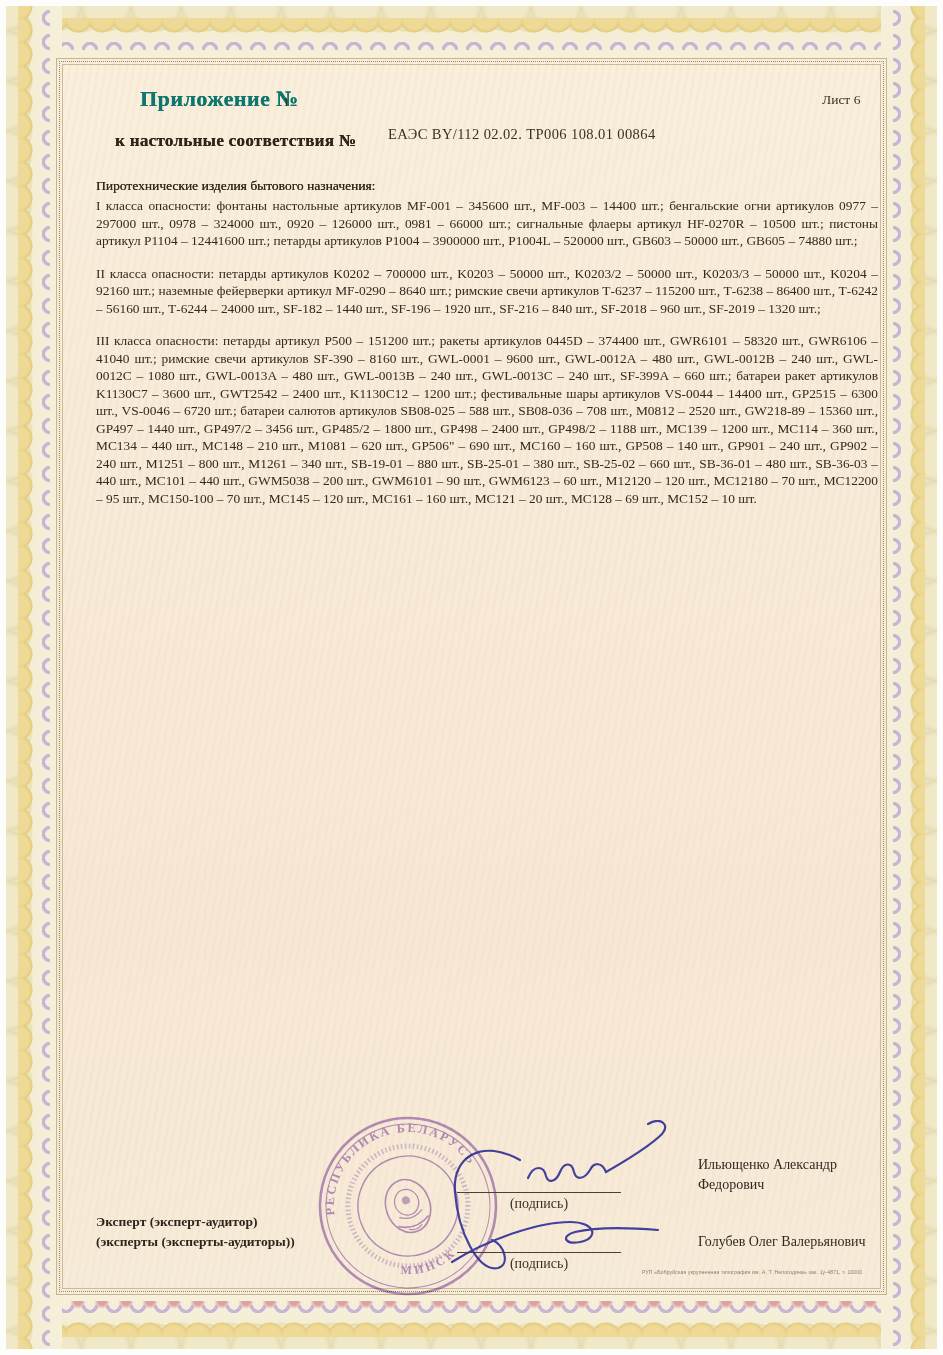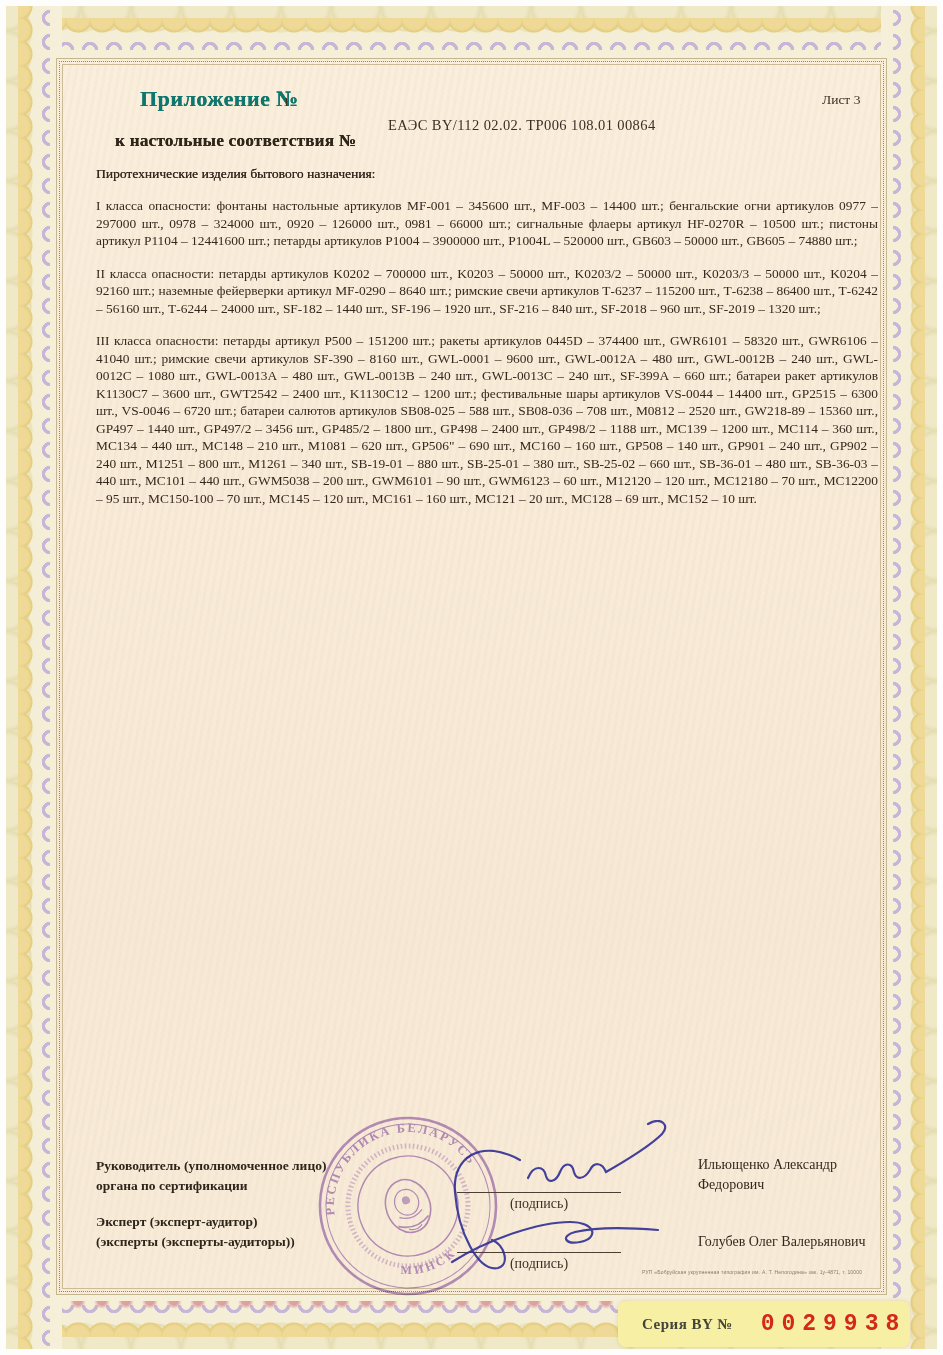--- a/index.html
+++ b/index.html
@@ -43,22 +43,22 @@
   .frame::before{content:"";position:absolute;inset:2px;border:1px dotted #97876b;}
   .frame::after{content:"";position:absolute;inset:5px;border:1px solid #cbbc96;}
 
   
   .abs{position:absolute;z-index:5;}
   .t-shadow{text-shadow:0.2px 0 0 currentColor;}
   .hdr-appendix{left:115px;top:86px;font-size:22px;font-weight:700;letter-spacing:0.5px;color:#0f766e;margin-left:25px;}
   .hdr-appendix-num{left:283px;top:94px;font-size:13px;color:#3a2f24;}
   .hdr-sheet{left:822px;top:92px;font-size:13.5px;color:#3a2f24;}
   .hdr-cert{left:115px;top:131px;font-size:17px;font-weight:700;letter-spacing:0.3px;color:#2e251b;}
-  .hdr-cert-num{left:388px;top:117px;font-size:14.5px;font-weight:400;letter-spacing:0.4px;color:#3a2f24;}
-  .intro{left:96px;top:166px;font-size:13.5px;color:#35291f;}
+  .hdr-cert-num{left:388px;top:126px;font-size:14.5px;font-weight:400;letter-spacing:0.4px;color:#3a2f24;}
+  .intro{left:96px;top:178px;font-size:13.5px;color:#35291f;}
   .paras{left:96px;top:197px;width:782px;font-size:13.4px;line-height:17.5px;text-align:justify;color:#35291f;}
   .paras p{margin:0 0 15px 0;}
   .paras p:last-child{margin-bottom:16px;}
 
   
   .role{left:96px;font-size:13.5px;font-weight:700;line-height:1.5;color:#2e251b;}
   .role1{top:1156px;}
   .role2{top:1212px;}
   .name{left:698px;width:190px;font-size:14px;line-height:1.45;color:#33281e;}
   .name1{top:1155px;font-family:Liberation Serif, serif;}
@@ -88,35 +88,31 @@
   <div class="edge edge-h edge-bottom"></div>
   <div class="edge edge-v edge-left"></div>
   <div class="edge edge-v edge-right"></div>
 
   <div class="paper">
     <div class="frame"></div>
   </div>
 
   <div class="abs hdr-appendix t-shadow">Приложение №</div>
   <div class="abs hdr-appendix-num">1</div>
-  <div class="abs hdr-sheet">Лист 3</div>
+  <div class="abs hdr-sheet">Лист 6</div>
   <div class="abs hdr-cert t-shadow">к настольные соответствия №</div>
   <div class="abs hdr-cert-num">ЕАЭС BY/112 02.02. ТР006 108.01 00864</div>
 
   <div class="abs intro t-shadow">Пиротехнические изделия бытового назначения:</div>
   <div class="abs paras">
     <p>I класса опасности: фонтаны настольные артикулов MF-001 – 345600 шт., MF-003 – 14400 шт.; бенгальские огни артикулов 0977 – 297000 шт., 0978 – 324000 шт., 0920 – 126000 шт., 0981 – 66000 шт.; сигнальные флаеры артикул HF-0270R – 10500 шт.; пистоны артикул P1104 – 12441600 шт.; петарды артикулов P1004 – 3900000 шт., P1004L – 520000 шт., GB603 – 50000 шт., GB605 – 74880 шт.;</p>
     <p>II класса опасности: петарды артикулов K0202 – 700000 шт., K0203 – 50000 шт., K0203/2 – 50000 шт., K0203/3 – 50000 шт., K0204 – 92160 шт.; наземные фейерверки артикул MF-0290 – 8640 шт.; римские свечи артикулов Т-6237 – 115200 шт., Т-6238 – 86400 шт., Т-6242 – 56160 шт., Т-6244 – 24000 шт., SF-182 – 1440 шт., SF-196 – 1920 шт., SF-216 – 840 шт., SF-2018 – 960 шт., SF-2019 – 1320 шт.;</p>
     <p>III класса опасности: петарды артикул P500 – 151200 шт.; ракеты артикулов 0445D – 374400 шт., GWR6101 – 58320 шт., GWR6106 – 41040 шт.; римские свечи артикулов SF-390 – 8160 шт., GWL-0001 – 9600 шт., GWL-0012A – 480 шт., GWL-0012B – 240 шт., GWL-0012C – 1080 шт., GWL-0013A – 480 шт., GWL-0013B – 240 шт., GWL-0013C – 240 шт., SF-399A – 660 шт.; батареи ракет артикулов K1130C7 – 3600 шт., GWT2542 – 2400 шт., K1130C12 – 1200 шт.; фестивальные шары артикулов VS-0044 – 14400 шт., GP2515 – 6300 шт., VS-0046 – 6720 шт.; батареи салютов артикулов SB08-025 – 588 шт., SB08-036 – 708 шт., M0812 – 2520 шт., GW218-89 – 15360 шт., GP497 – 1440 шт., GP497/2 – 3456 шт., GP485/2 – 1800 шт., GP498 – 2400 шт., GP498/2 – 1188 шт., MC139 – 1200 шт., MC114 – 360 шт., MC134 – 440 шт., MC148 – 210 шт., M1081 – 620 шт., GP506" – 690 шт., MC160 – 160 шт., GP508 – 140 шт., GP901 – 240 шт., GP902 – 240 шт., M1251 – 800 шт., M1261 – 340 шт., SB-19-01 – 880 шт., SB-25-01 – 380 шт., SB-25-02 – 660 шт., SB-36-01 – 480 шт., SB-36-03 – 440 шт., MC101 – 440 шт., GWM5038 – 200 шт., GWM6101 – 90 шт., GWM6123 – 60 шт., M12120 – 120 шт., MC12180 – 70 шт., MC12200 – 95 шт., MC150-100 – 70 шт., MC145 – 120 шт., MC161 – 160 шт., MC121 – 20 шт., MC128 – 69 шт., MC152 – 10 шт.</p>
   </div>
 
-  <div class="abs role role1">
-    <div>Руководитель (уполномоченное лицо)</div>
-    <div>органа по сертификации</div>
-  </div>
   <div class="abs role role2">
     <div>Эксперт (эксперт-аудитор)</div>
     <div>(эксперты (эксперты-аудиторы))</div>
   </div>
 
   <svg class="abs stamp" viewBox="0 0 200 200">
     <g transform="rotate(-20 100 100)" stroke="#a87fc9" fill="none">
       <circle cx="100" cy="100" r="88" stroke-width="2.6"></circle>
       <circle cx="100" cy="100" r="82" stroke-width="1"></circle>
       <circle cx="100" cy="100" r="50" stroke-width="1.4"></circle>
@@ -152,18 +148,14 @@
     </g>
   </svg>
 
   <div class="abs name name1">
     <div>Ильющенко Александр</div>
     <div>Федорович</div>
   </div>
   <div class="abs name name2">Голубев Олег Валерьянович</div>
 
   <div class="abs printer-note">РУП «Бобруйская укрупненная типография им. А. Т. Непогодина» зак. 1у-4871, т. 10000</div>
-  <div class="abs series-box">
-    <span class="series-label">Серия BY №</span>
-    <span class="series-number">0029938</span>
-  </div>
 
 </div>
 
 </body></html>

